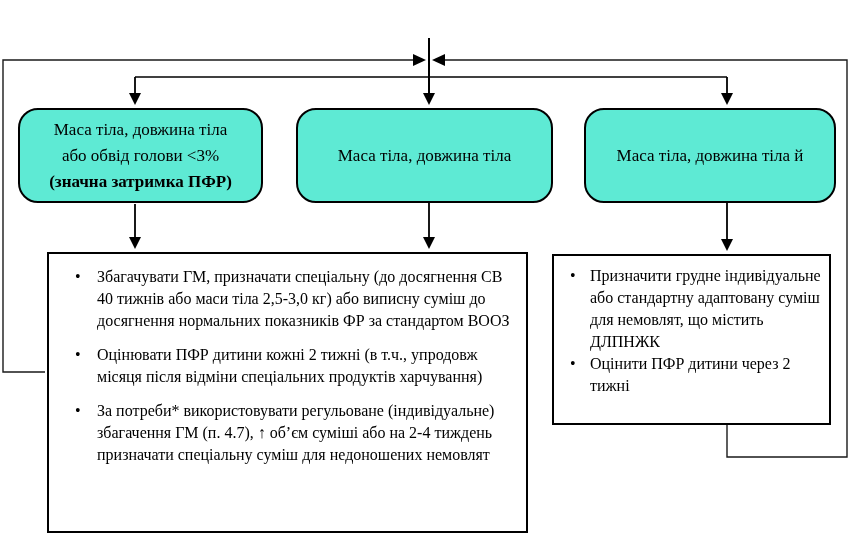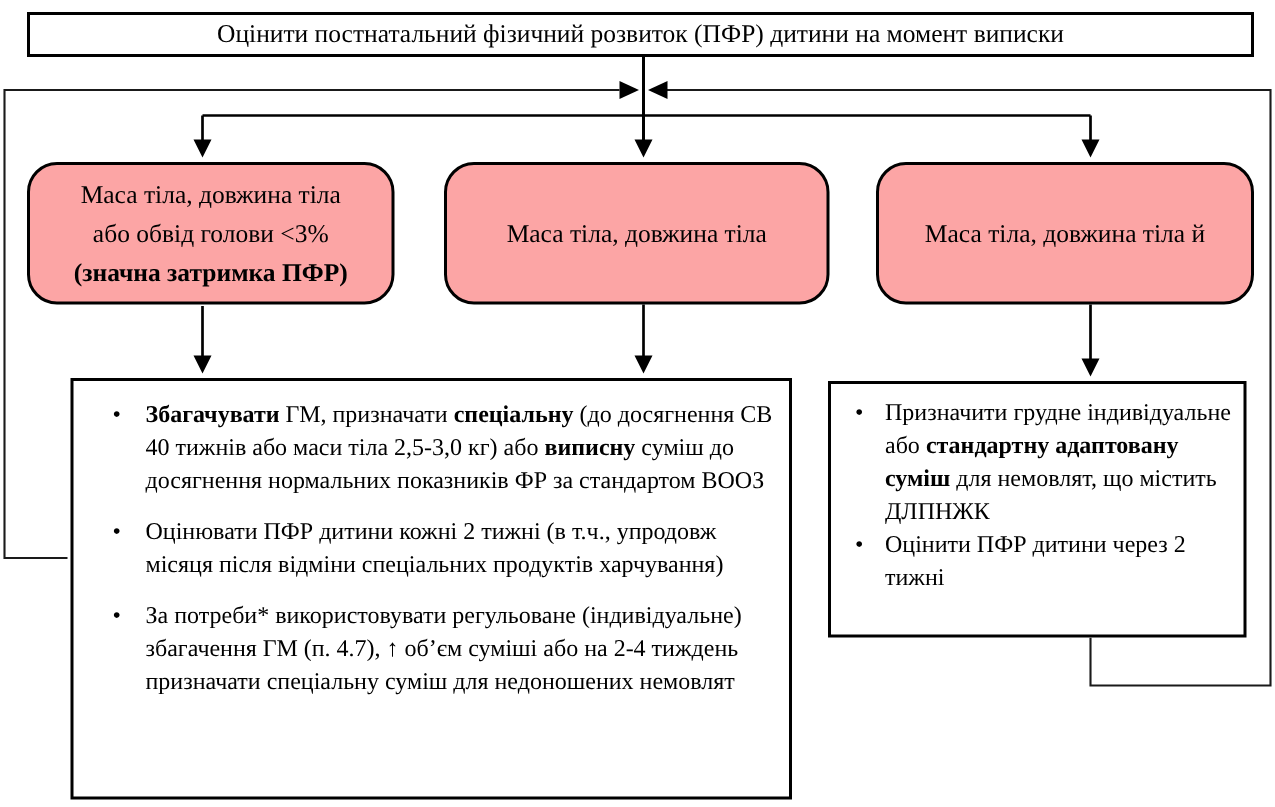--- a/index.html
+++ b/index.html
@@ -13,21 +13,21 @@
 
   .title-box{
     position:absolute;left:18px;top:8px;width:818px;height:30px;
     border:2px solid #000;background:#fff;
     display:flex;align-items:center;justify-content:center;
     font-size:17px;
   }
 
   .branch-box{
     position:absolute;top:108px;height:95px;
-    border:2.5px solid #000;border-radius:20px;background:#fca5a5;
+    border:2.5px solid #000;border-radius:20px;background:#5eead4;
     display:flex;flex-direction:column;align-items:center;justify-content:center;
     text-align:center;font-size:17px;line-height:26px;
     padding:0 4px;
   }
   .bb1{left:18px;width:245px;}
   .bb2{left:296px;width:257px;}
   .bb3{left:584px;width:252px;}
   .branch-box .bold-line{font-weight:bold;}
 
   .action-box{
@@ -37,21 +37,21 @@
   .ab-left{left:47px;top:252px;width:481px;height:281px;padding:12px 10px 0 26px;}
   .ab-right{left:552px;top:254px;width:279px;height:171px;padding:9px 6px 0 16px;}
 
   .bullet{display:flex;align-items:flex-start;}
   .ab-left .bullet{margin-bottom:12px;}
   .ab-right .bullet{margin-bottom:0;}
   .marker{flex:none;}
   .ab-left .marker{width:22px;}
   .ab-right .marker{width:20px;}
   .btext{flex:1;}
-  .btext b{font-weight:bold;text-align:right;}
+  .btext b{font-weight:normal;text-align:right;}
 </style>
 </head>
 <body>
 
 <div class="canvas">
 
   <svg class="connectors" width="850" height="538" viewBox="0 0 850 538">
 
     <path d="M45 372 H3 V60 H413" fill="none" stroke="#1a1a1a" stroke-width="1.4"></path>
     <polygon points="426,60 413,54 413,66" fill="#000"></polygon>
@@ -73,23 +73,20 @@
     <line x1="135" y1="204" x2="135" y2="238" stroke="#000" stroke-width="1.8"></line>
     <polygon points="135,249 129,237 141,237" fill="#000"></polygon>
 
     <line x1="429" y1="203" x2="429" y2="238" stroke="#000" stroke-width="1.8"></line>
     <polygon points="429,249 423,237 435,237" fill="#000"></polygon>
 
     <line x1="727" y1="203" x2="727" y2="240" stroke="#000" stroke-width="1.8"></line>
     <polygon points="727,251 721,239 733,239" fill="#000"></polygon>
   </svg>
 
-  <div class="title-box">
-    <span>Оцінити постнатальний фізичний розвиток (ПФР) дитини на момент виписки</span>
-  </div>
 
   <div class="branch-box bb1">
     <div>Маса тіла, довжина тіла</div>
     <div>або обвід голови &lt;3%</div>
     <div class="bold-line">(значна затримка ПФР)</div>
   </div>
 
   <div class="branch-box bb2">
     <div>Маса тіла, довжина тіла</div>
   </div>

